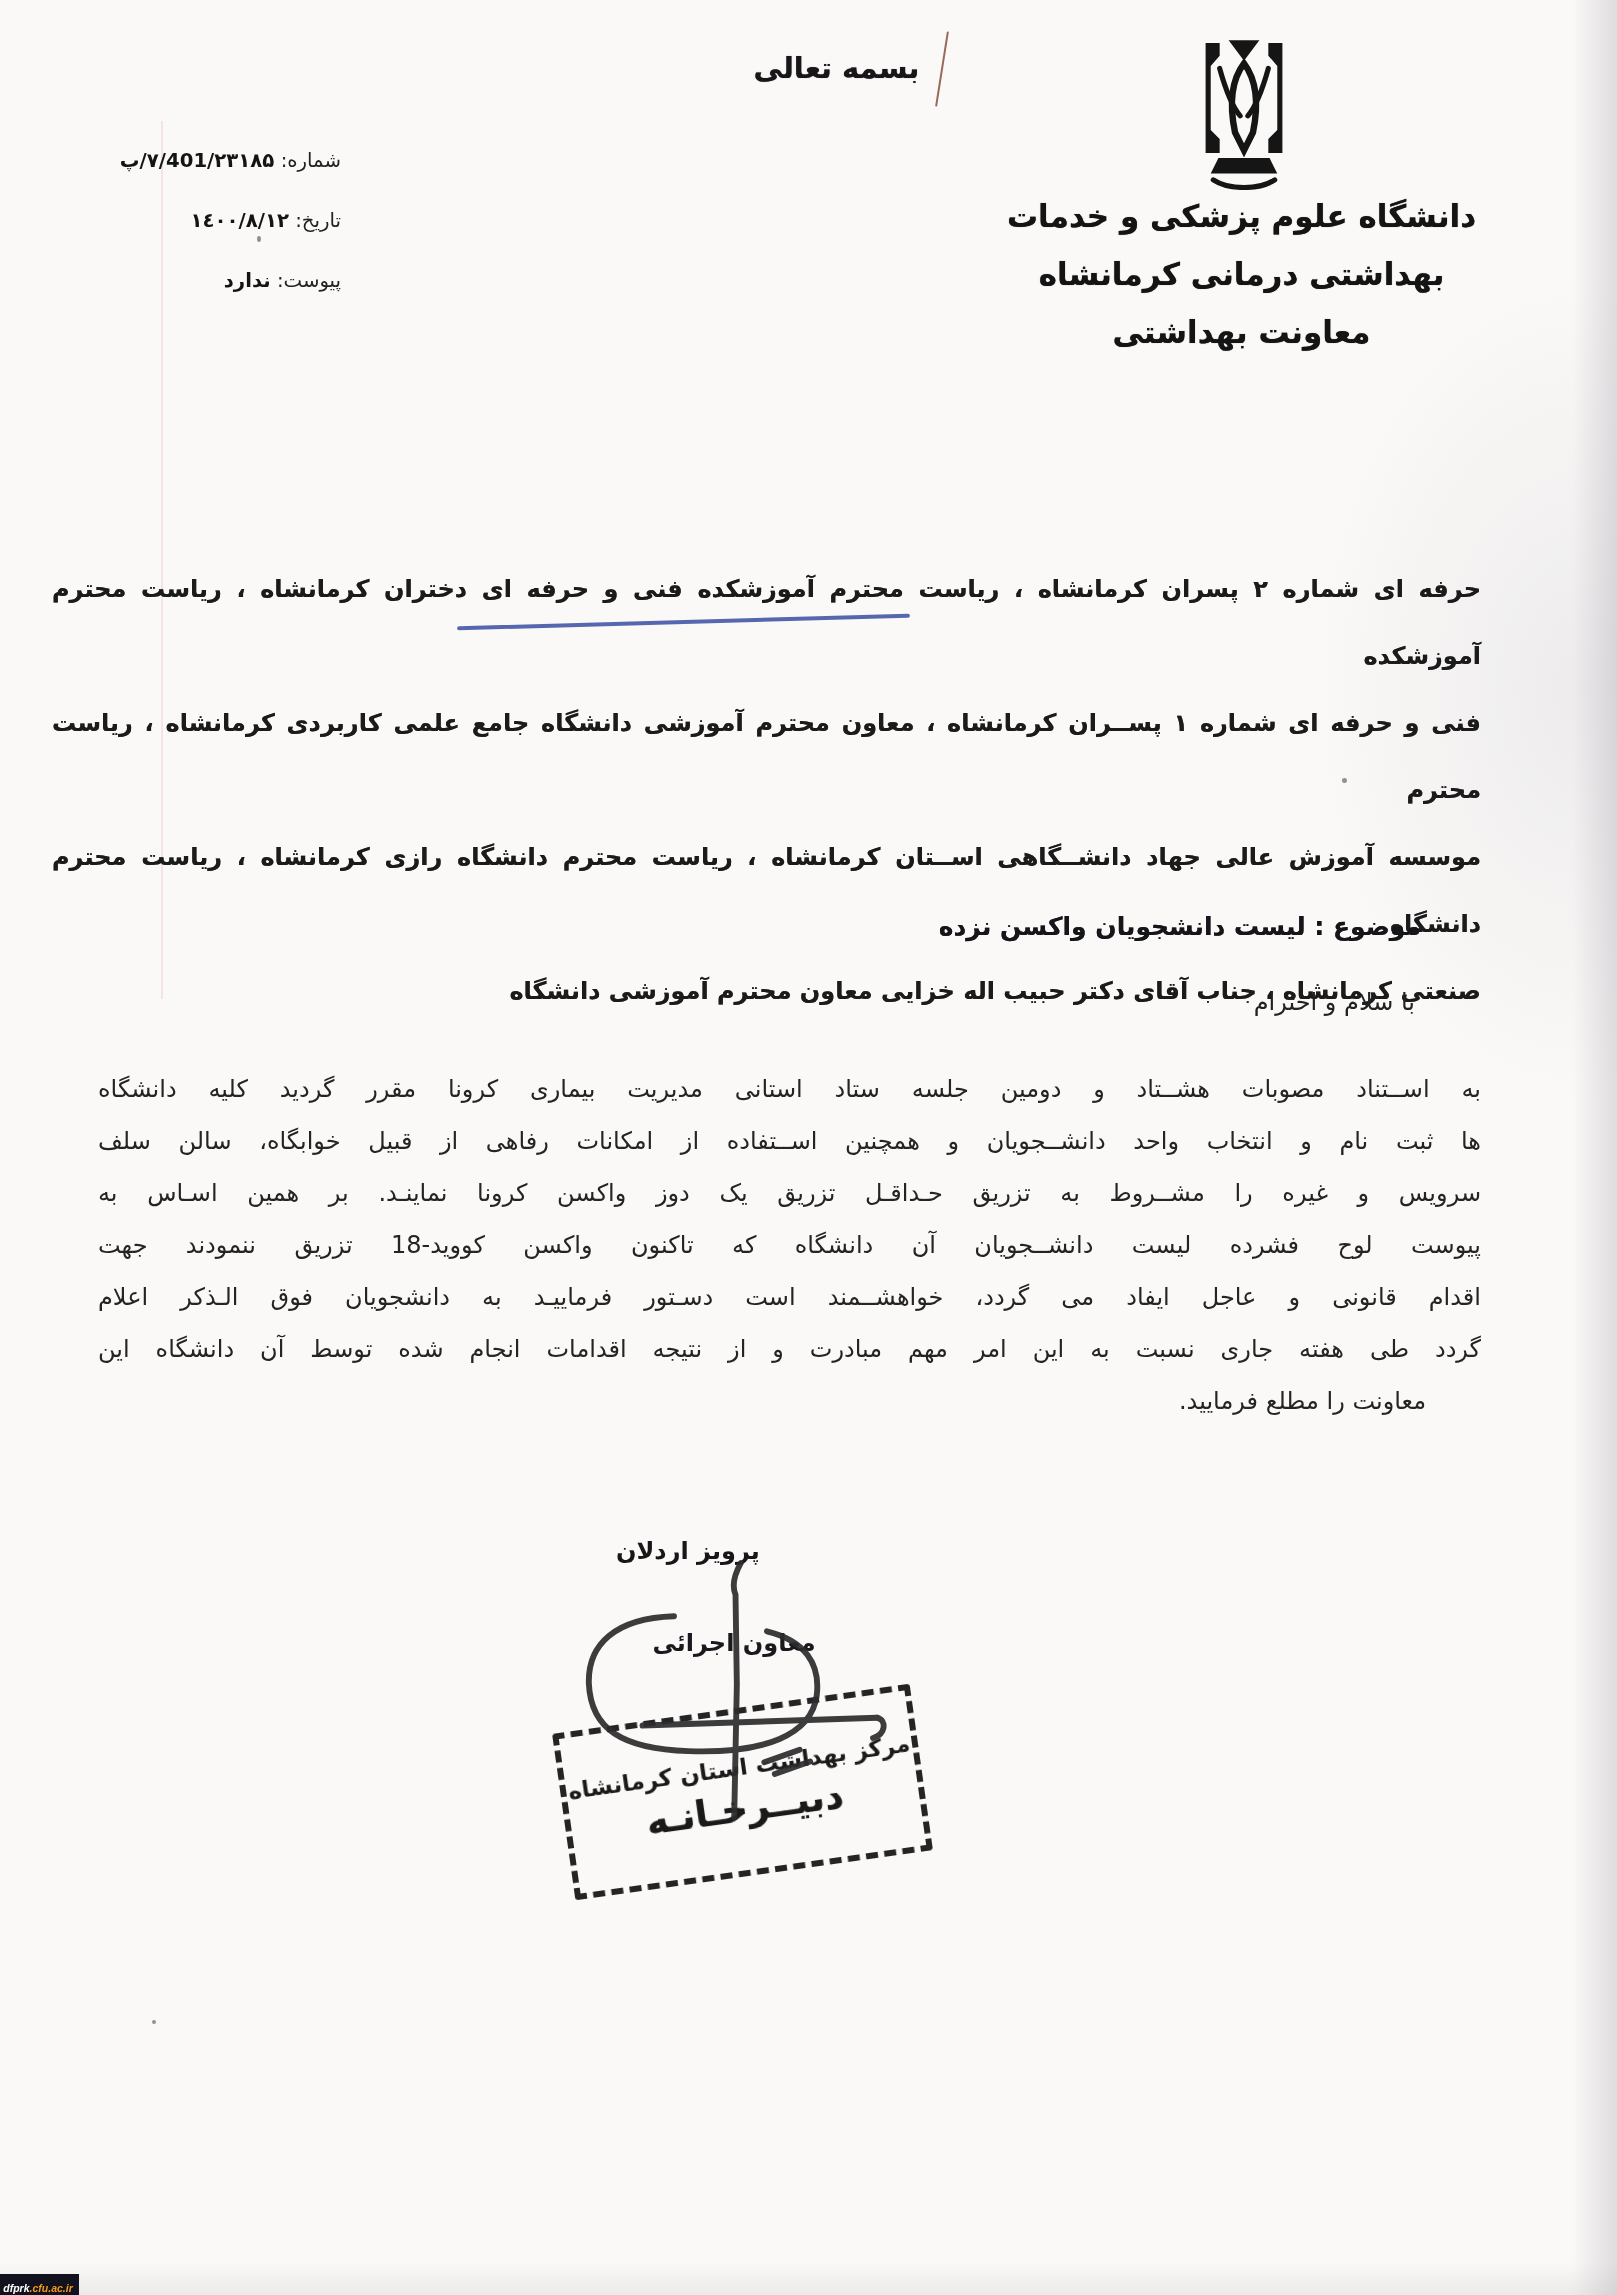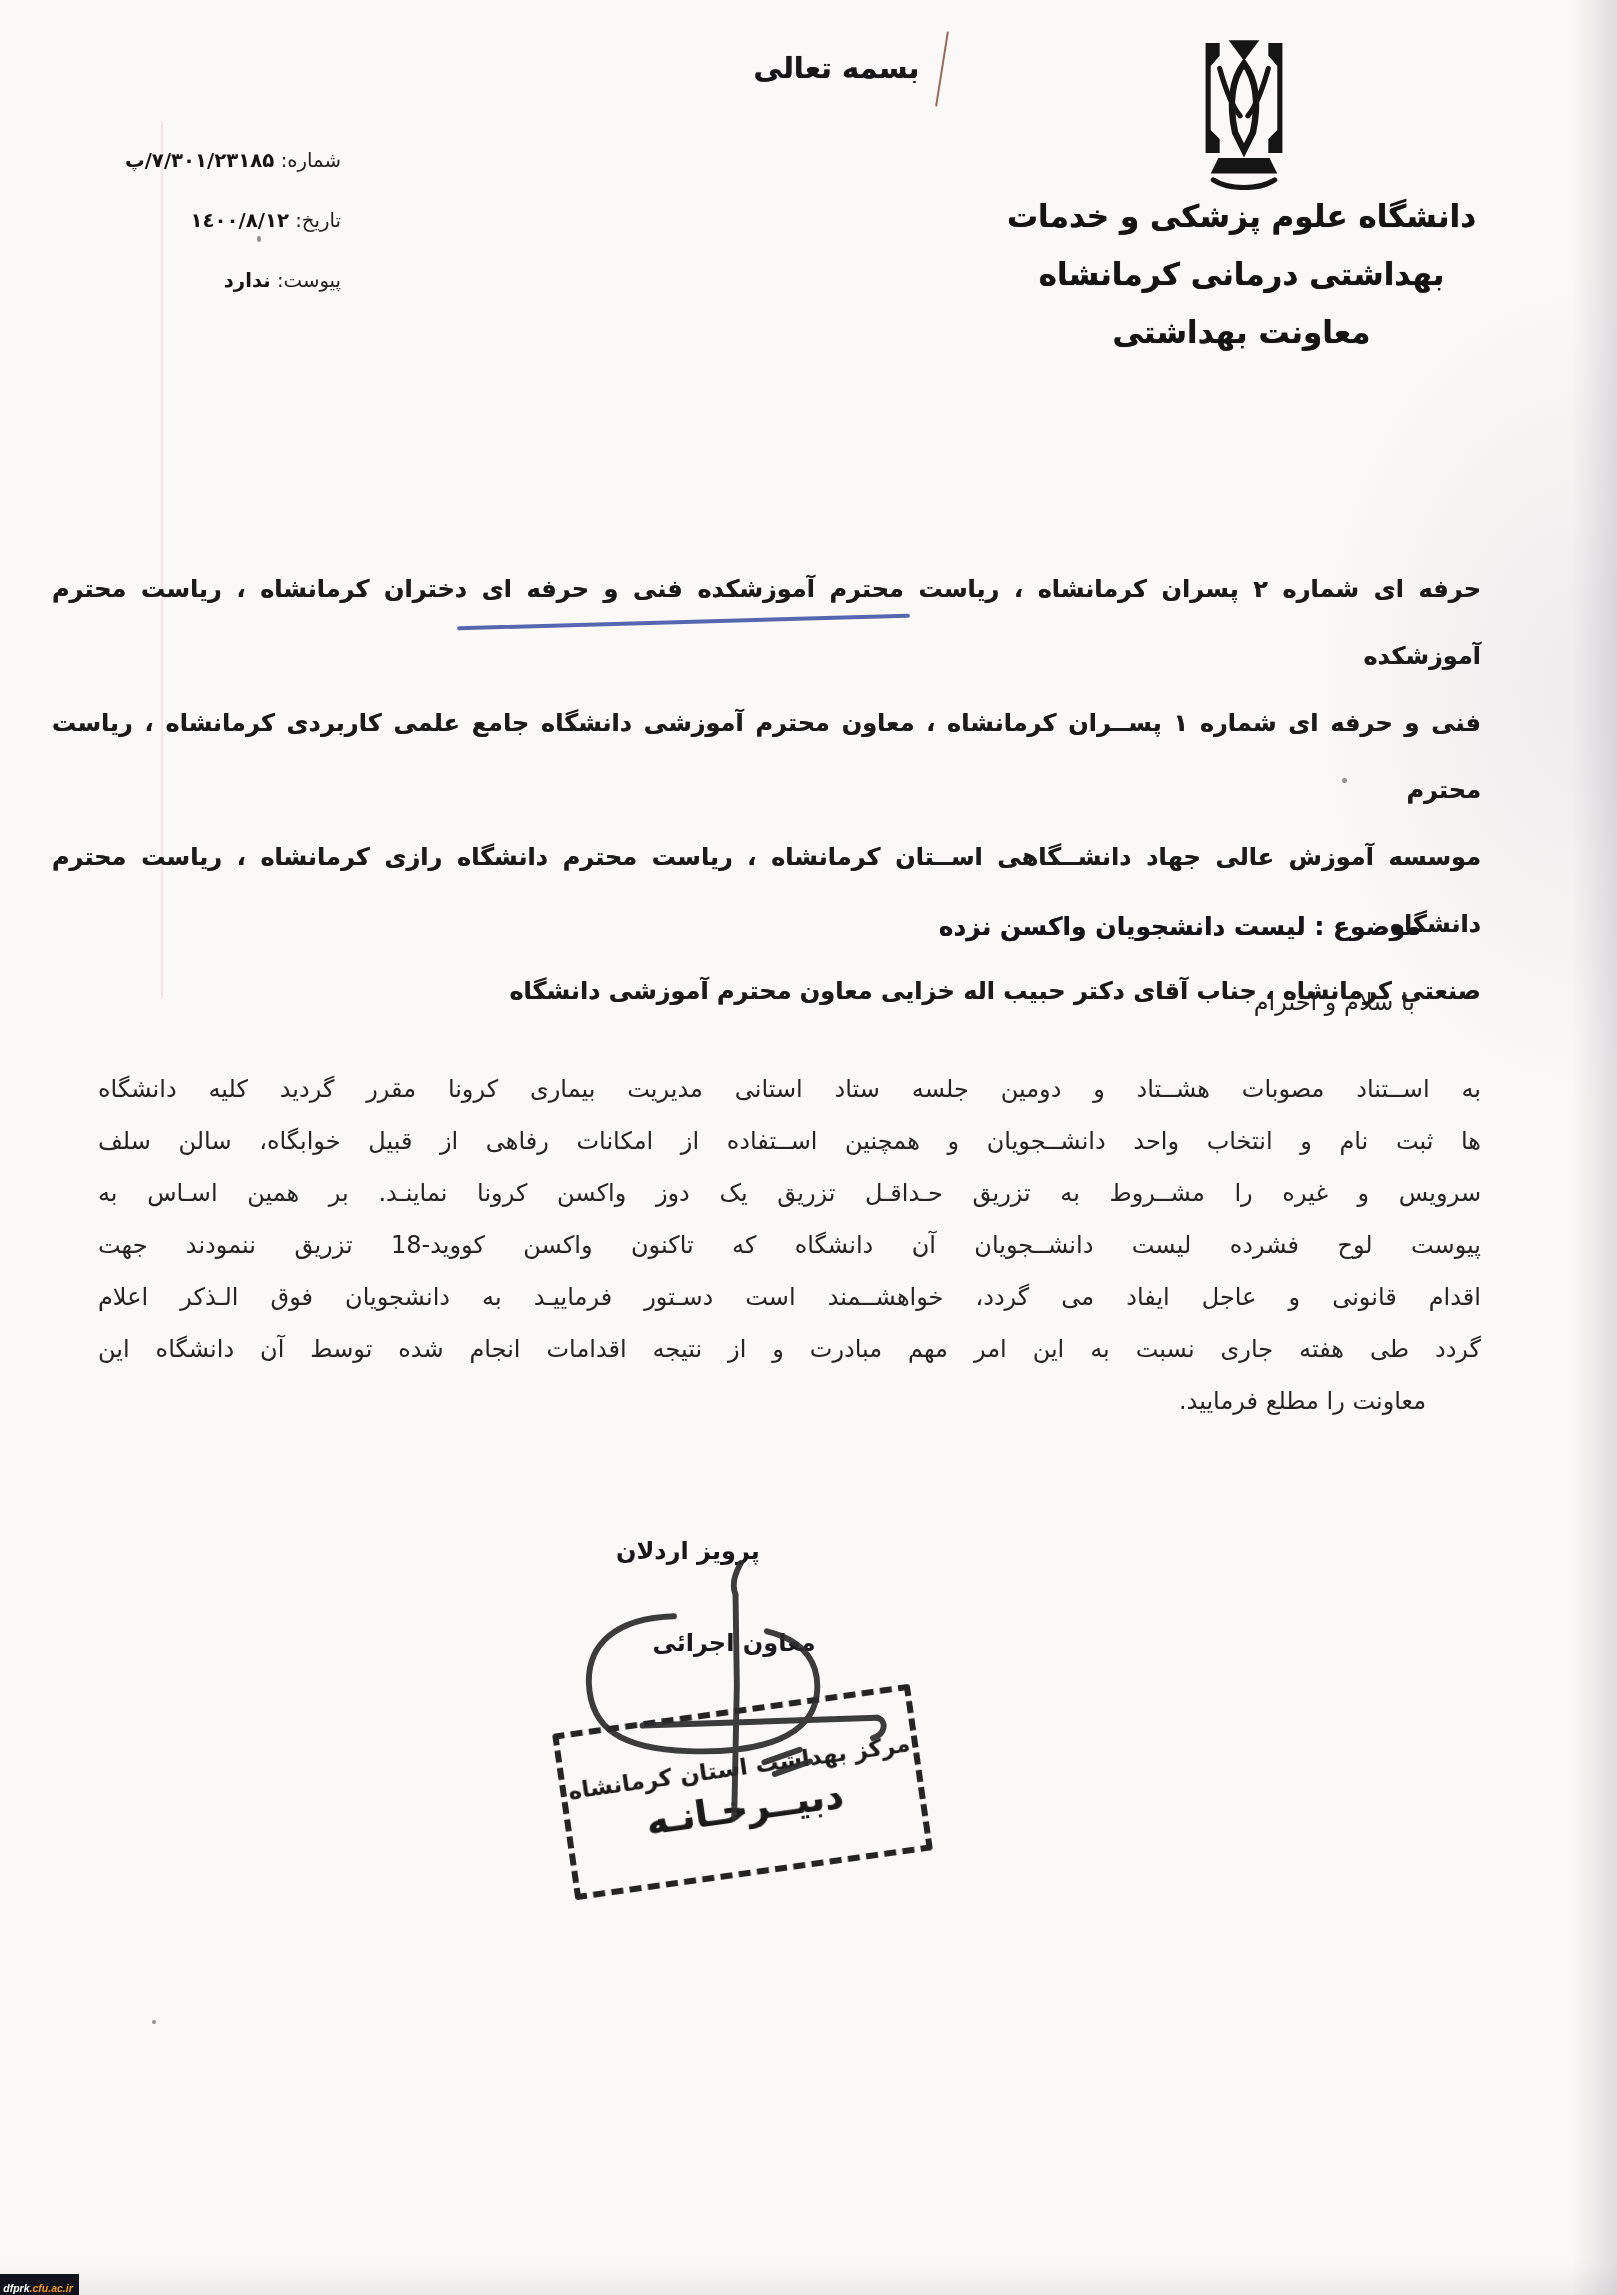--- a/index.html
+++ b/index.html
@@ -86,21 +86,21 @@
 
 <div id="page">
 
   <div class="abs bismillah">بسمه تعالی</div>
   <div class="abs pen-slash"></div>
   <div class="abs pink-streak"></div>
 
   <div class="abs meta">
     <div class="meta-row">
       <span class="lbl">شماره:</span>
-      <span class="val">۷/۳۰۱/۲۳۱۸۵/پ</span>
+      <span class="val">۷/401/۲۳۱۸۵/پ</span>
     </div>
     <div class="meta-row">
       <span class="lbl">تاریخ:</span>
       <span class="val">۱٤۰۰/۸/۱۲</span>
     </div>
     <div class="meta-row">
       <span class="lbl">پیوست:</span>
       <span class="val">ندارد</span>
     </div>
   </div>

